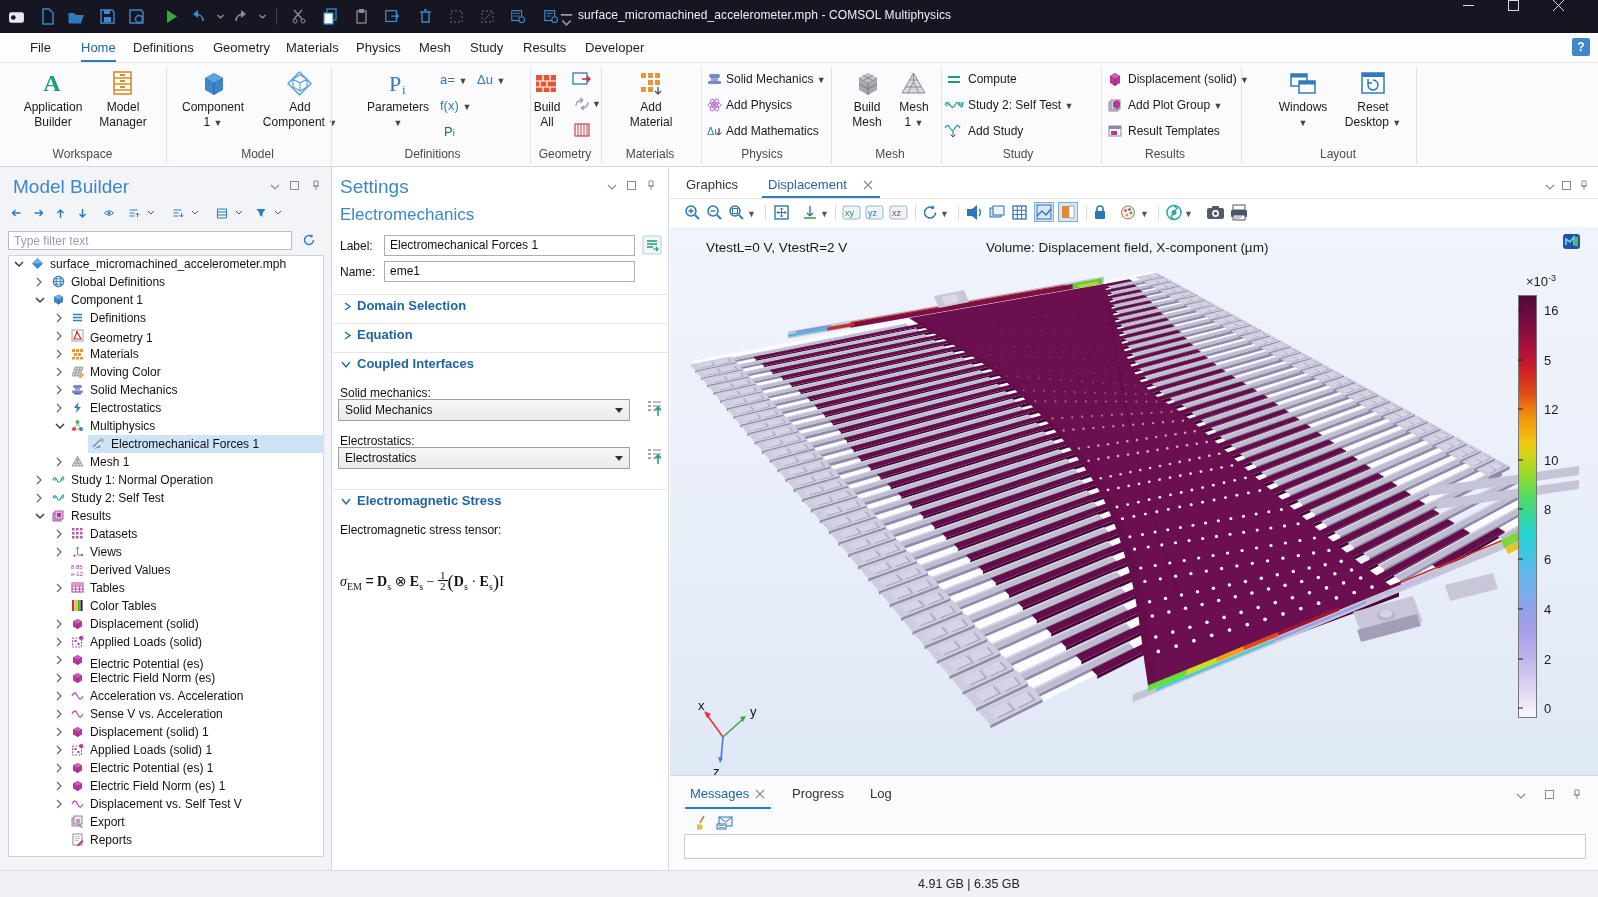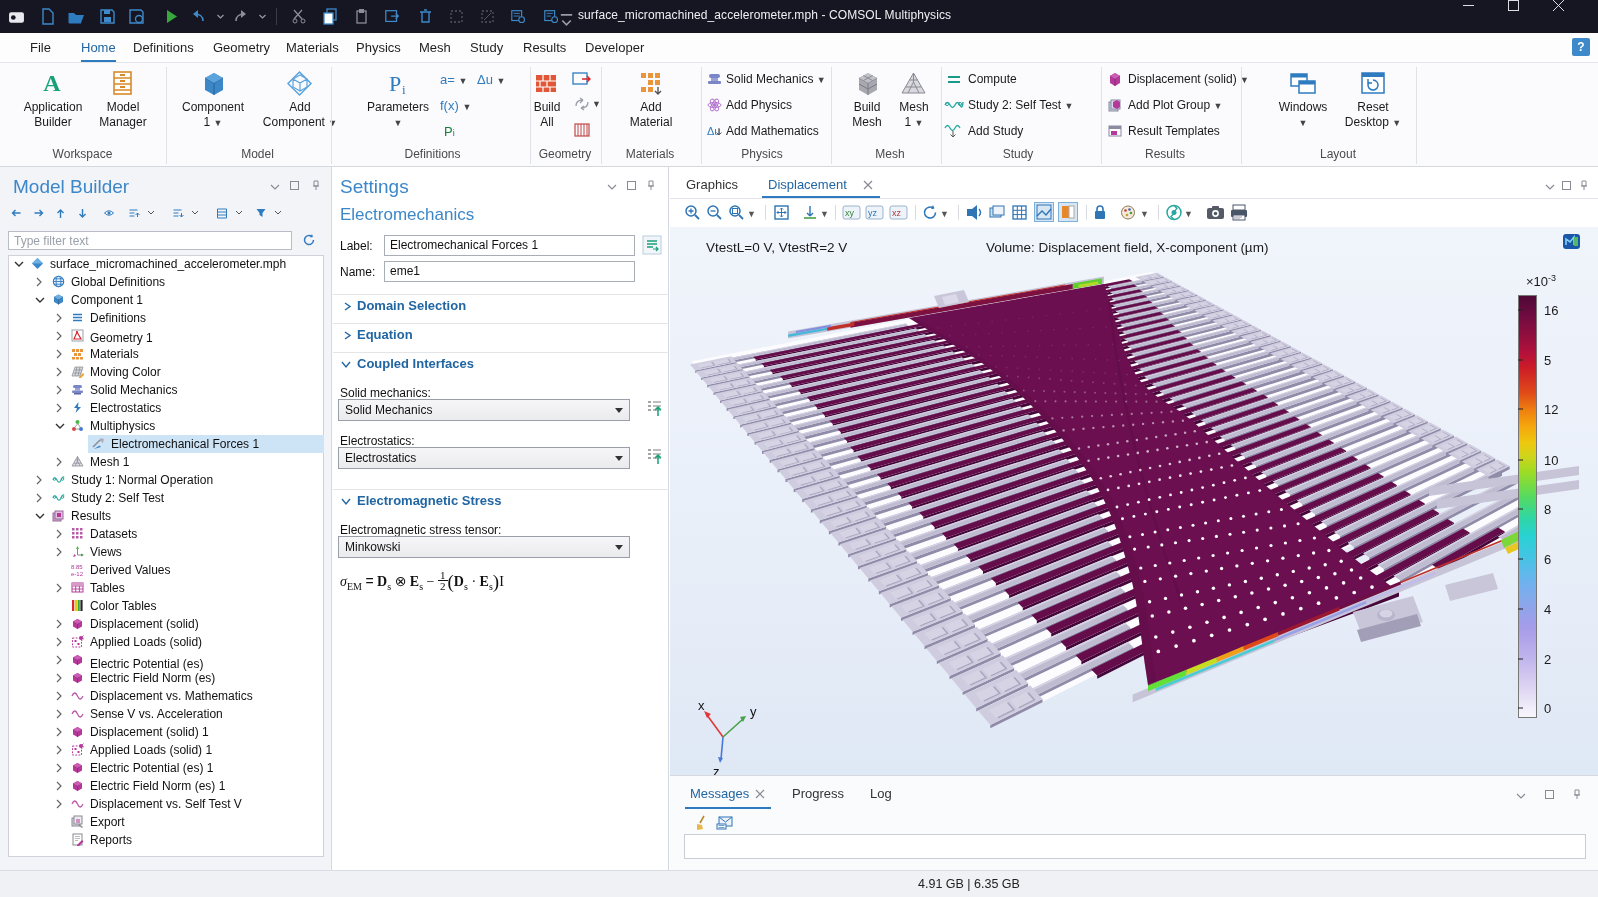--- a/index.html
+++ b/index.html
@@ -598,21 +598,21 @@
       <path d="M2 4.5l4.5 2.5L11 4.5M6.5 7v5" stroke="#8a2a78" stroke-width=".8" fill="none"></path>
       <path d="M2 4.5l4.5-2.5L11 4.5 6.5 7z" fill="#cc5cb4"></path>
     </svg>
 <div class="trow" style="left:90px;top:504px">Electric Field Norm (es)</div>
 <svg class="abs" style="left:55px;top:524px" width="10" height="10" viewBox="0 0 10 10">
       <path d="M2 1l4 4-4 4" fill="none" stroke="#666" stroke-width="1.2"></path>
     </svg>
 <svg class="abs" style="left:71px;top:522px" width="13" height="13" viewBox="0 0 13 13">
       <path d="M1 7q2.8-6 5.5 0t5.5 0" fill="none" stroke="#b85aa8" stroke-width="1.3"></path>
     </svg>
-<div class="trow" style="left:90px;top:522px">Displacement vs. Mathematics</div>
+<div class="trow" style="left:90px;top:522px">Acceleration vs. Acceleration</div>
 <svg class="abs" style="left:55px;top:542px" width="10" height="10" viewBox="0 0 10 10">
       <path d="M2 1l4 4-4 4" fill="none" stroke="#666" stroke-width="1.2"></path>
     </svg>
 <svg class="abs" style="left:71px;top:540px" width="13" height="13" viewBox="0 0 13 13">
       <path d="M1 7q2.8-6 5.5 0t5.5 0" fill="none" stroke="#b85aa8" stroke-width="1.3"></path>
     </svg>
 <div class="trow" style="left:90px;top:540px">Sense V vs. Acceleration</div>
 <svg class="abs" style="left:55px;top:560px" width="10" height="10" viewBox="0 0 10 10">
       <path d="M2 1l4 4-4 4" fill="none" stroke="#666" stroke-width="1.2"></path>
     </svg>
@@ -722,21 +722,20 @@
       <path d="M2 4h3M2 8h3M2 12h3" stroke="#888" stroke-width="1.4"></path>
       <path d="M7 4h8M7 8h8M7 12h8" stroke="#aaa" stroke-width="1.4"></path>
       <path d="M12 18V9m-3 3l3-3 3 3" stroke="#18a078" stroke-width="1.5" fill="none"></path>
     </svg>
  <div style="position:absolute;left:0;top:322px;width:336px;height:1px;background:#e4e5e9"></div>
  <svg class="abs" style="left:8px;top:330px" width="10" height="9" viewBox="0 0 10 9">
       <path d="M1 2l4 5 4-5" fill="none" stroke="#2166a2" stroke-width="1.4"></path>
     </svg>
  <div class="sechead" style="position:absolute;left:24px;top:326px">Electromagnetic Stress</div>
  <div style="position:absolute;left:7px;top:356px;font-size:12px;color:#111">Electromagnetic stress tensor:</div>
- <div class="drop" style="left:5px;top:369px;width:292px">Minkowski<span class="droparr"></span></div>
  <div style="position:absolute;left:7px;top:403px;font-size:14px;color:#111;font-family:'Liberation Serif',serif">
   <i>σ</i><sub style="font-size:10px">EM</sub> <span style="font-family:'Liberation Sans'">=</span> <b>D</b><sub style="font-size:10px">s</sub> ⊗ <b>E</b><sub style="font-size:10px">s</sub> − <span style="display:inline-block;vertical-align:-4px;text-align:center;font-size:11px;line-height:10px"><span style="display:block;border-bottom:1px solid #111;padding:0 2px">1</span><span style="display:block">2</span></span><span style="font-size:19px;vertical-align:-2px">(</span><b>D</b><sub style="font-size:10px">s</sub> · <b>E</b><sub style="font-size:10px">s</sub><span style="font-size:19px;vertical-align:-2px">)</span>I
  </div>
 </div>
 
 <div id="graphics">
  <div style="position:absolute;left:16px;top:10px;font-size:13px;color:#333">Graphics</div>
  <div style="position:absolute;left:98px;top:10px;font-size:13px;color:#2166a2">Displacement</div>
  <svg class="abs" style="left:193px;top:13px" width="10" height="10">
       <path d="M1 1l8 8M9 1L1 9" stroke="#8a8a94" stroke-width="1.2"></path>

